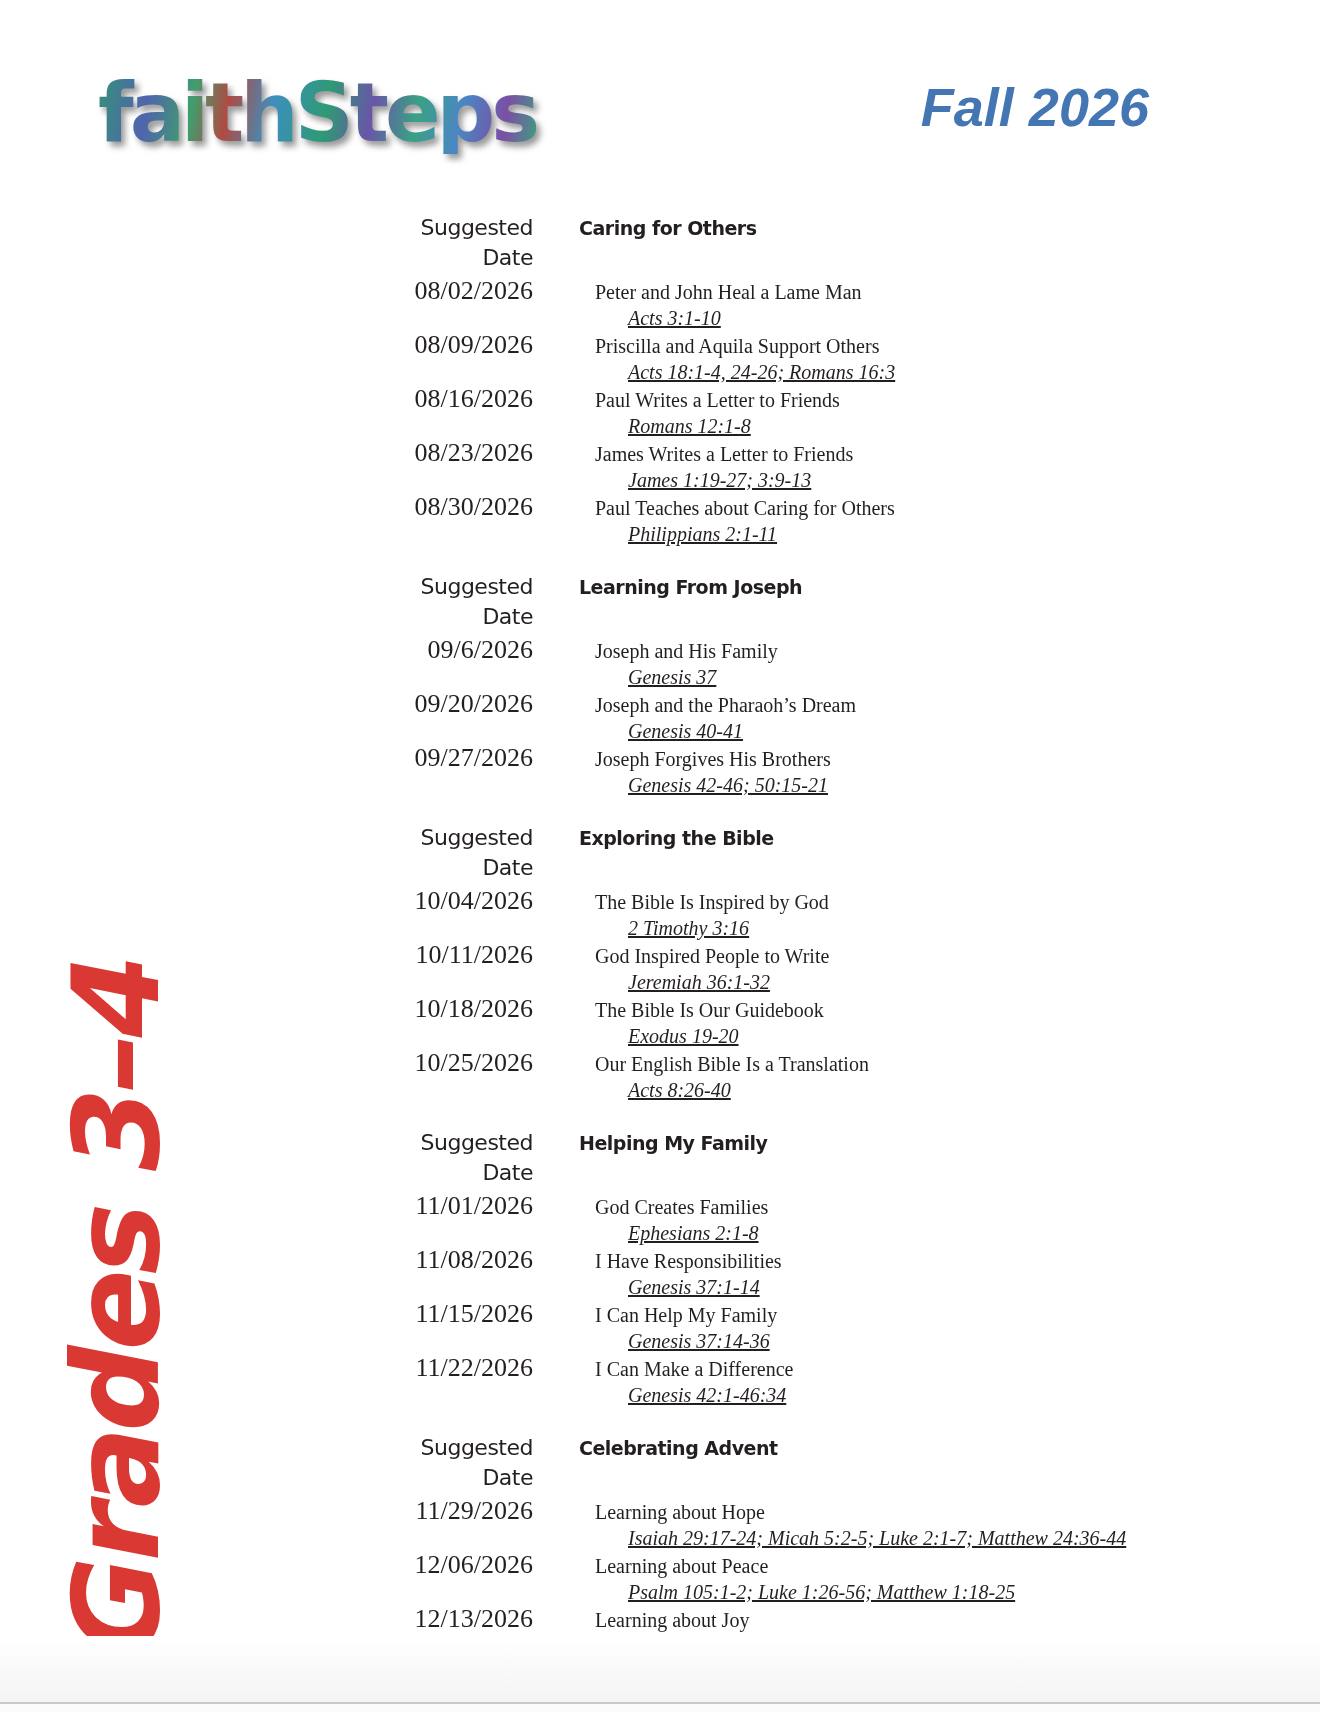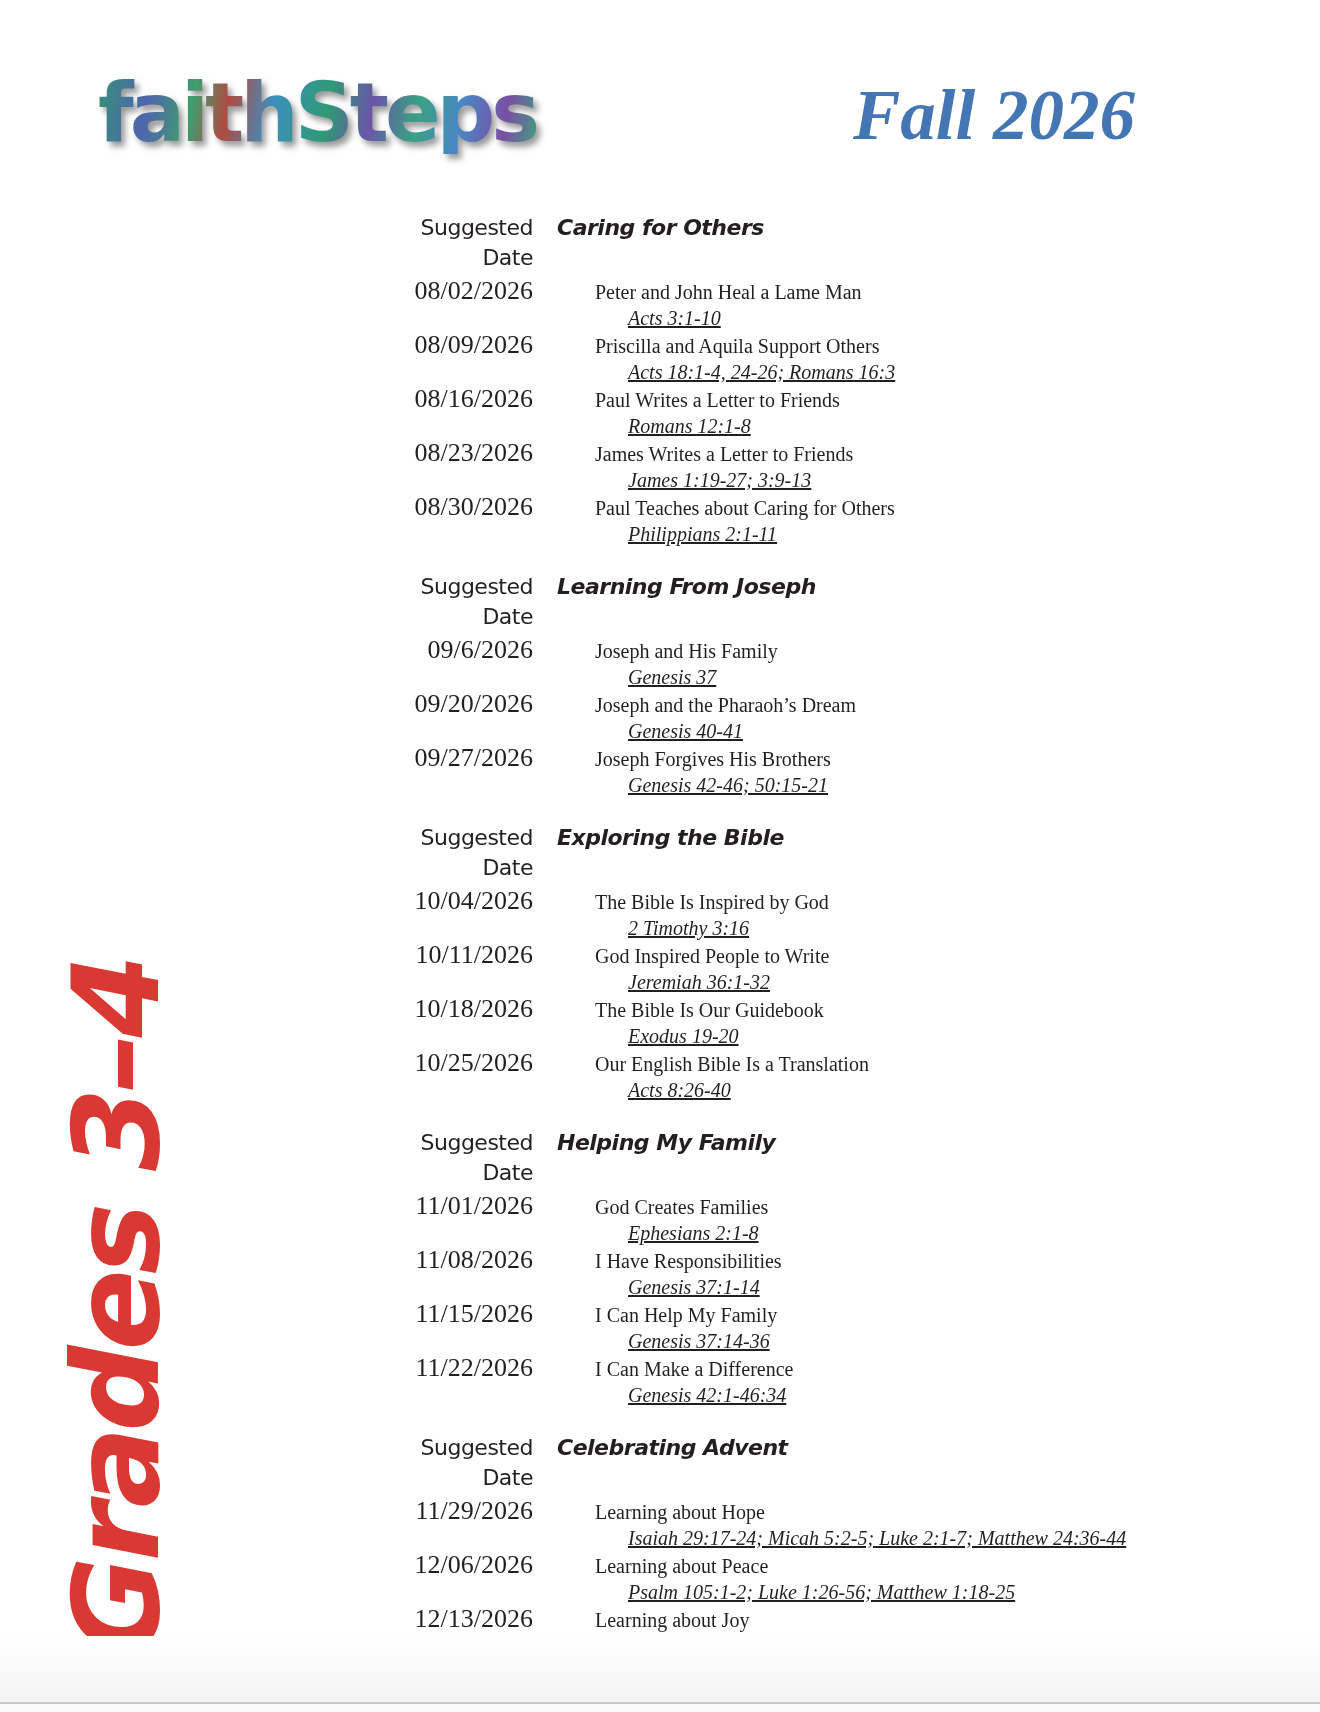--- a/index.html
+++ b/index.html
@@ -31,25 +31,25 @@
       #3c8fbe 40%, #2e9a74 52%, #6a55a8 62%, #39a184 72%,
       #4a86c4 82%, #7a4fa4 92%, #3f9e82 100%);
     -webkit-background-clip: text;
     background-clip: text;
     color: transparent;
     filter: drop-shadow(4px 5px 3px rgba(70,70,70,0.55));
   }
   .season-title {
     position: absolute;
     top: 80px;
-    right: 185px;
-    font-family: Liberation Serif, serif;
+    right: 171px;
+    font-family: Liberation Sans, sans-serif;
     font-style: italic;
     font-weight: bold;
-    font-size: 71px;
+    font-size: 54px;
     line-height: 1;
     color: #4576b4;
   }
 
   
   .grade-banner {
     position: absolute;
     left: -243px;
     top: 1242px;
     width: 720px;
@@ -82,26 +82,25 @@
   .col-date { text-align: right; }
   .suggested-label {
     font-family: "DejaVu Sans", sans-serif;
     font-size: 22px;
     font-weight: 500;
     line-height: 30px;
     letter-spacing: -0.5px;
   }
   .section-title {
     font-family: "DejaVu Sans", sans-serif;
-    font-size: 22px;
+    font-size: 19px;
     font-weight: bold;
     line-height: 30px;
     letter-spacing: -0.5px;
-    padding-left: 24px;
-    font-style: italic;
+    padding-left: 46px;
   }
   .header-row { margin-bottom: 3px; }
   .lesson-date {
     font-size: 26px;
     line-height: 29px;
   }
   .lesson-title {
     font-size: 20px;
     line-height: 29px;
     padding-left: 62px;

